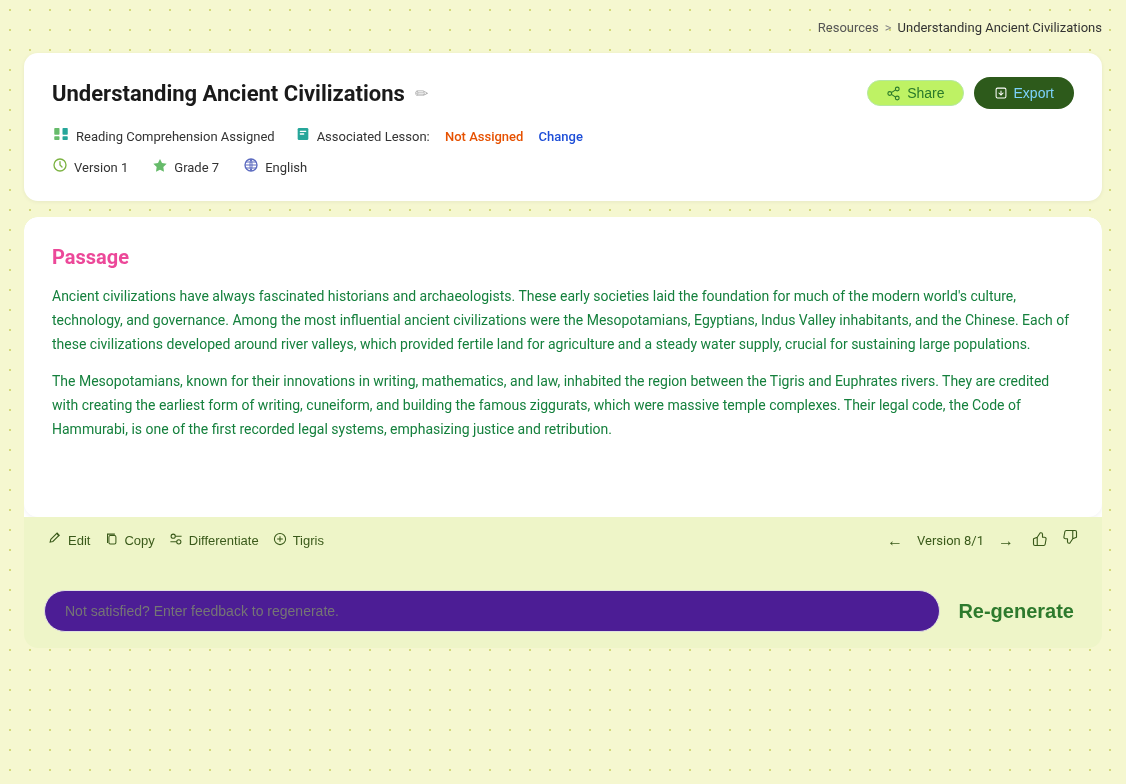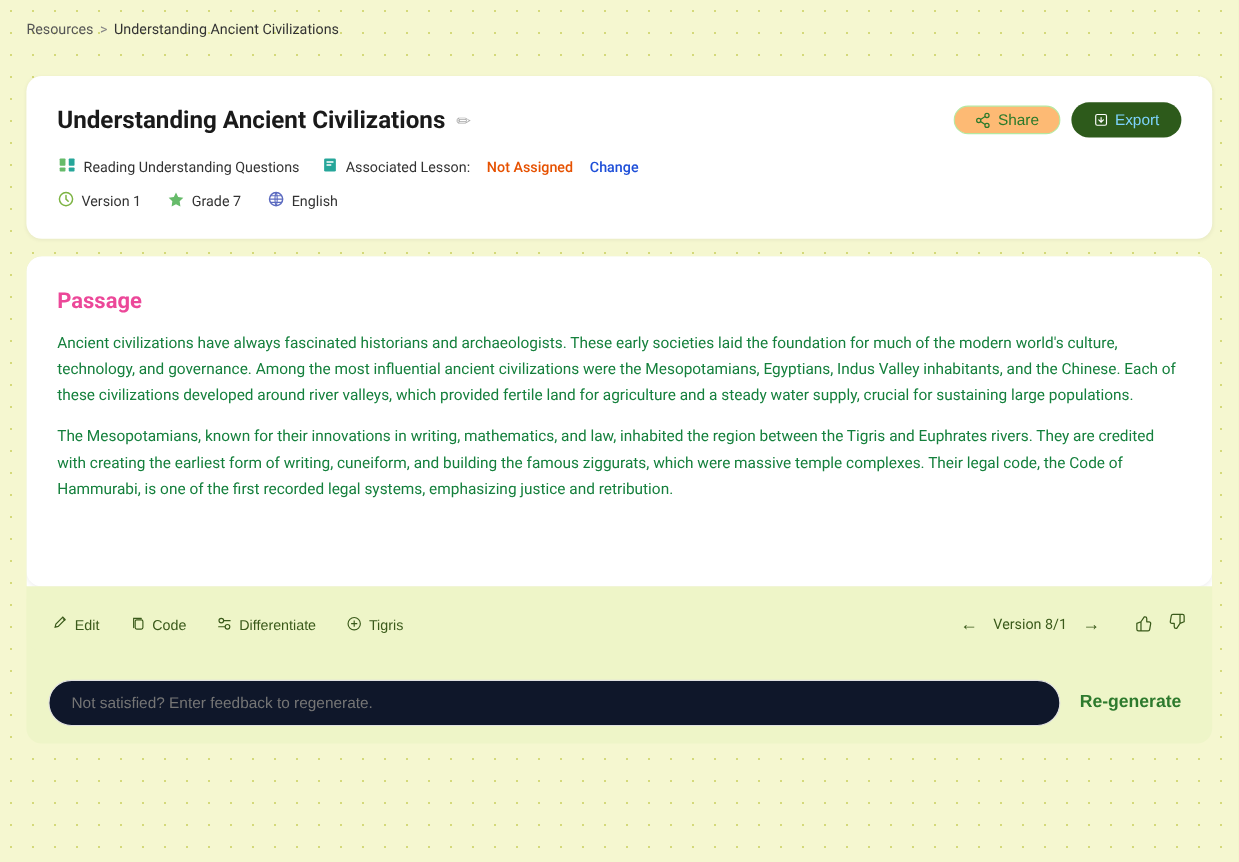--- a/index.html
+++ b/index.html
@@ -12,21 +12,22 @@
       padding: 20px 24px;
       background-image: radial-gradient(circle, #d4d97a 1px, transparent 1px);
       background-size: 20px 20px;
     }
     .breadcrumb {
       display: flex;
       align-items: center;
       gap: 6px;
       font-size: 13px;
       color: #555;
-      margin-bottom: 34px;
+      margin-bottom: 18px;
+      justify-content: flex-end;
     }
     .breadcrumb-sep {
       color: #888;
     }
     .breadcrumb-link {
       color: #555;
       text-decoration: none;
     }
     .breadcrumb-current {
       color: #333;
@@ -58,21 +59,21 @@
       color: #aaa;
       cursor: pointer;
       font-size: 16px;
     }
     .header-actions {
       display: flex;
       gap: 10px;
       align-items: center;
     }
     .btn-share {
-      background: #fdba74;
+      background: #bef264;
       border: 1.5px solid #b5e8a0;
       color: #2a7a2a;
       border-radius: 22px;
       padding: 4px 18px;
       font-size: 14px;
       font-weight: 500;
       cursor: pointer;
       display: flex;
       align-items: center;
       gap: 6px;
@@ -144,22 +145,22 @@
       line-height: 1.7;
       color: #15803d;
       margin-bottom: 14px;
     }
     .bottom-toolbar {
       background: #eef5c8;
       border-radius: 0 0 14px 14px;
       padding: 12px 24px;
       display: flex;
       align-items: center;
-      gap: 28px;
-      margin-top: 12px;
+      gap: 14px;
+      margin-top: 0;
     }
     .toolbar-action {
       display: flex;
       align-items: center;
       gap: 6px;
       color: #3a5a1a;
       font-size: 13px;
       font-weight: 500;
       cursor: pointer;
       background: none;
@@ -186,33 +187,33 @@
       padding: 2px 4px;
     }
     .feedback-row {
       margin-top: 14px;
       display: flex;
       align-items: center;
       gap: 10px;
     }
     .feedback-input {
       flex: 1;
-      background: #0f172a;
+      background: #4c1d95;
       border: 1.5px solid #e0e0e0;
       border-radius: 22px;
       padding: 12px 20px;
       font-size: 14px;
       color: #888;
       outline: none;
     }
     .btn-regenerate {
       background: none;
       border: none;
       color: #2d7a2d;
-      font-size: 16px;
+      font-size: 20px;
       font-weight: 600;
       cursor: pointer;
       white-space: nowrap;
       padding: 0 8px;
     }
     .bottom-section {
       background: #eef5c8;
       border-radius: 14px;
       padding: 0;
       overflow: hidden;
@@ -274,21 +275,21 @@
   <div class="meta-row">
     <div class="meta-item">
       <span class="meta-icon meta-icon-green">
         <svg width="18" height="18" viewBox="0 0 24 24" fill="none">
           <rect x="3" y="4" width="7" height="9" rx="1" fill="#66bb6a"></rect>
           <rect x="14" y="4" width="7" height="9" rx="1" fill="#26a69a"></rect>
           <rect x="3" y="15" width="7" height="5" rx="1" fill="#66bb6a"></rect>
           <rect x="14" y="15" width="7" height="5" rx="1" fill="#26a69a"></rect>
         </svg>
       </span>
-      <span>Reading Understanding Questions</span>
+      <span>Reading Comprehension Assigned</span>
     </div>
     <div class="meta-item">
       <span class="meta-icon meta-icon-teal">
         <svg width="16" height="16" viewBox="0 0 24 24" fill="none">
           <rect x="4" y="3" width="16" height="18" rx="2" fill="#26a69a"></rect>
           <rect x="7" y="7" width="10" height="2" rx="1" fill="#fff"></rect>
           <rect x="7" y="11" width="7" height="2" rx="1" fill="#fff"></rect>
         </svg>
       </span>
       <span>Associated Lesson:</span>&nbsp;
@@ -348,21 +349,21 @@
       </span>
       <span>Edit</span>
     </button>
     <button class="toolbar-action">
       <span class="toolbar-action-icon">
         <svg width="14" height="14" viewBox="0 0 20 20" fill="none">
           <rect x="7" y="5" width="10" height="12" rx="2" stroke="#3a5a1a" stroke-width="1.5"></rect>
           <path d="M5 15V3h10" stroke="#3a5a1a" stroke-width="1.5" stroke-linecap="round"></path>
         </svg>
       </span>
-      <span>Code</span>
+      <span>Copy</span>
     </button>
     <button class="toolbar-action">
       <span class="toolbar-action-icon">
         <svg width="14" height="14" viewBox="0 0 20 20" fill="none">
           <circle cx="6" cy="6" r="3" stroke="#3a5a1a" stroke-width="1.5"></circle>
           <circle cx="14" cy="14" r="3" stroke="#3a5a1a" stroke-width="1.5"></circle>
           <line x1="9" y1="6" x2="18" y2="6" stroke="#3a5a1a" stroke-width="1.5"></line>
           <line x1="2" y1="14" x2="11" y2="14" stroke="#3a5a1a" stroke-width="1.5"></line>
         </svg>
       </span>

